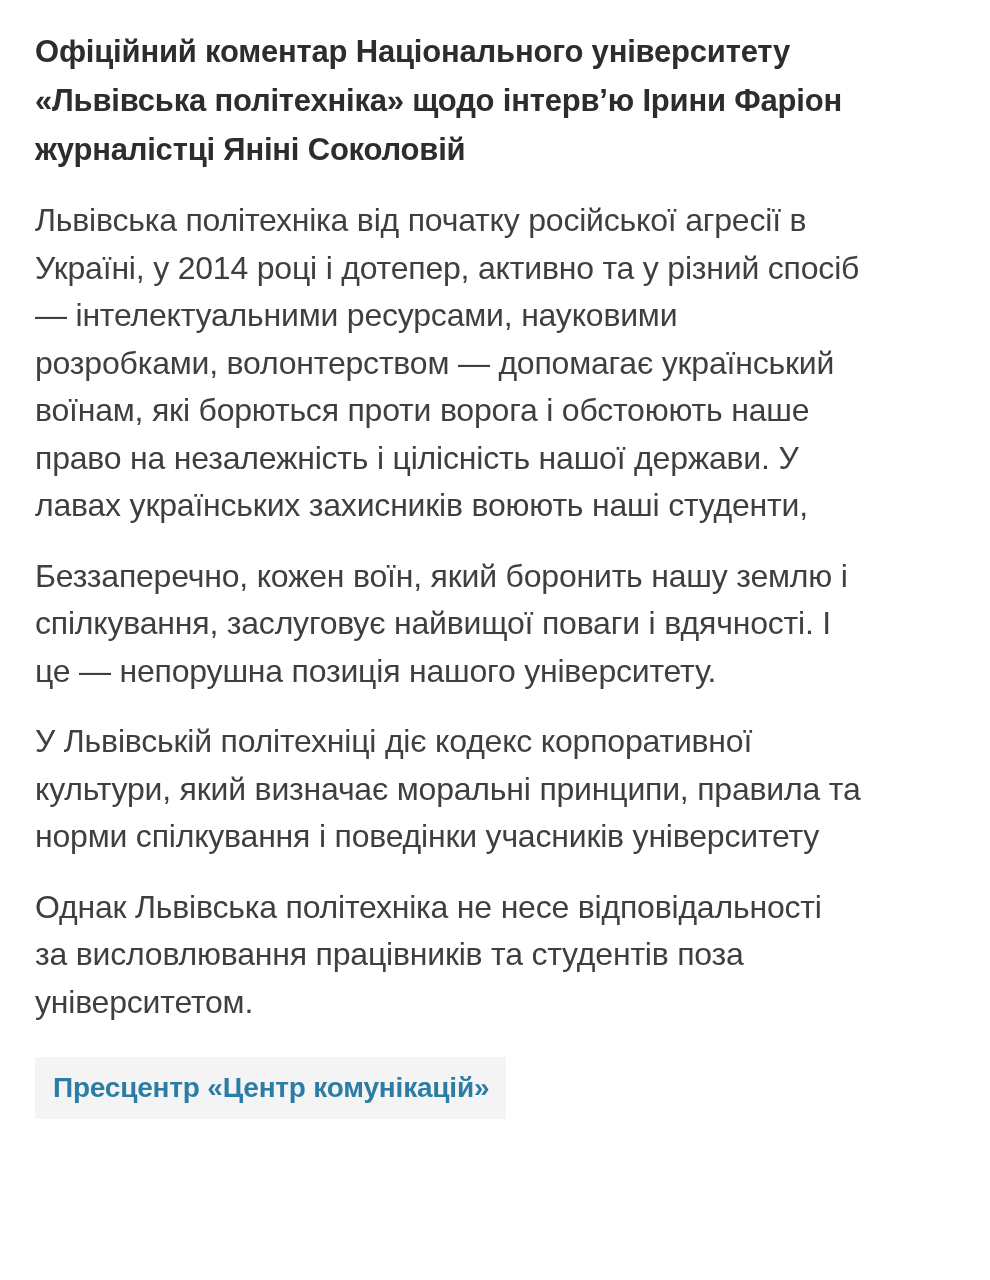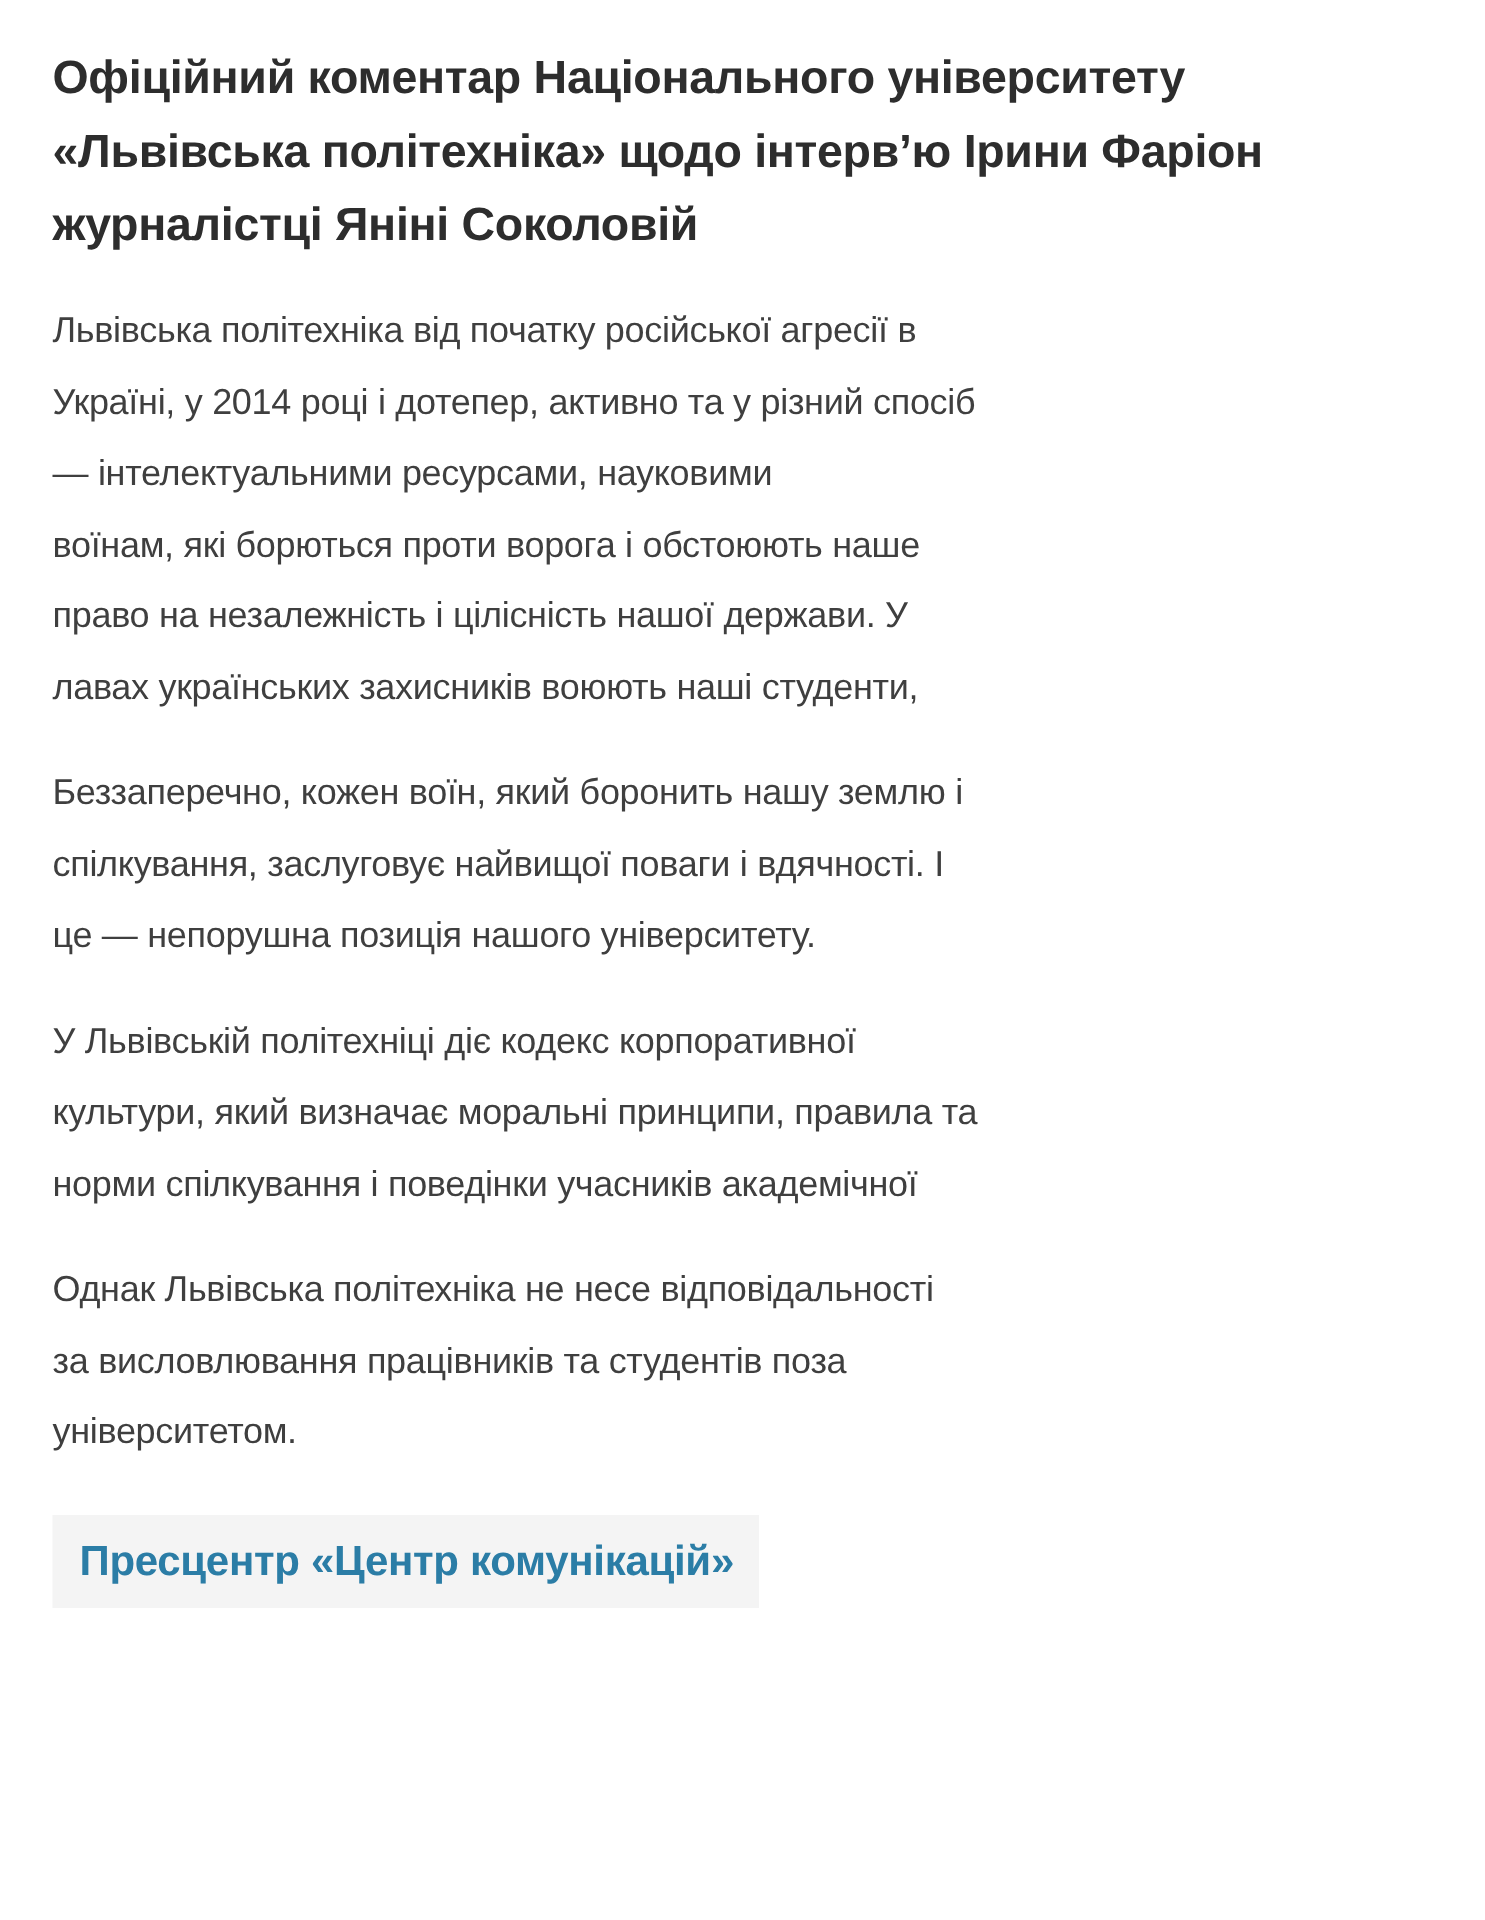--- a/index.html
+++ b/index.html
@@ -25,21 +25,21 @@
   .article-title{
     margin:0 0 23px 0;
     font-size:31px;
     font-weight:700;
     line-height:49px;
     color:var(--heading-color);
     letter-spacing:-0.2px;
   }
   .paragraph{
     margin:0 0 23px 0;
-    font-size:24px;
+    font-size:32px;
     font-weight:400;
     line-height:47.5px;
     color:var(--body-color);
     letter-spacing:-0.2px;
   }
   .line{
     display:block;
     white-space:nowrap;
   }
   .source-box{
@@ -67,35 +67,36 @@
   <h1 class="article-title">
     <span class="line">Офіційний коментар Національного університету</span>
     <span class="line">«Львівська політехніка» щодо інтерв’ю Ірини Фаріон</span>
     <span class="line">журналістці Яніні Соколовій</span>
   </h1>
 
   <div class="paragraph">
     <span class="line">Львівська політехніка від початку російської агресії в</span>
     <span class="line">Україні, у 2014 році і дотепер, активно та у різний спосіб</span>
     <span class="line">— інтелектуальними ресурсами, науковими</span>
+    <span class="line">розробками, волонтерством — допомагає український</span>
     <span class="line">воїнам, які борються проти ворога і обстоюють наше</span>
     <span class="line">право на незалежність і цілісність нашої держави. У</span>
     <span class="line">лавах українських захисників воюють наші студенти,</span>
   </div>
 
   <div class="paragraph">
     <span class="line">Беззаперечно, кожен воїн, який боронить нашу землю і</span>
     <span class="line">спілкування, заслуговує найвищої поваги і вдячності. І</span>
     <span class="line">це — непорушна позиція нашого університету.</span>
   </div>
 
   <div class="paragraph">
     <span class="line">У Львівській політехніці діє кодекс корпоративної</span>
     <span class="line">культури, який визначає моральні принципи, правила та</span>
-    <span class="line">норми спілкування і поведінки учасників академічної</span>
+    <span class="line">норми спілкування і поведінки учасників університету</span>
   </div>
 
   <div class="paragraph">
     <span class="line">Однак Львівська політехніка не несе відповідальності</span>
     <span class="line">за висловлювання працівників та студентів поза</span>
     <span class="line">університетом.</span>
   </div>
 
   <div class="source-box">
     <a class="source-link">Пресцентр «Центр комунікацій»</a>

